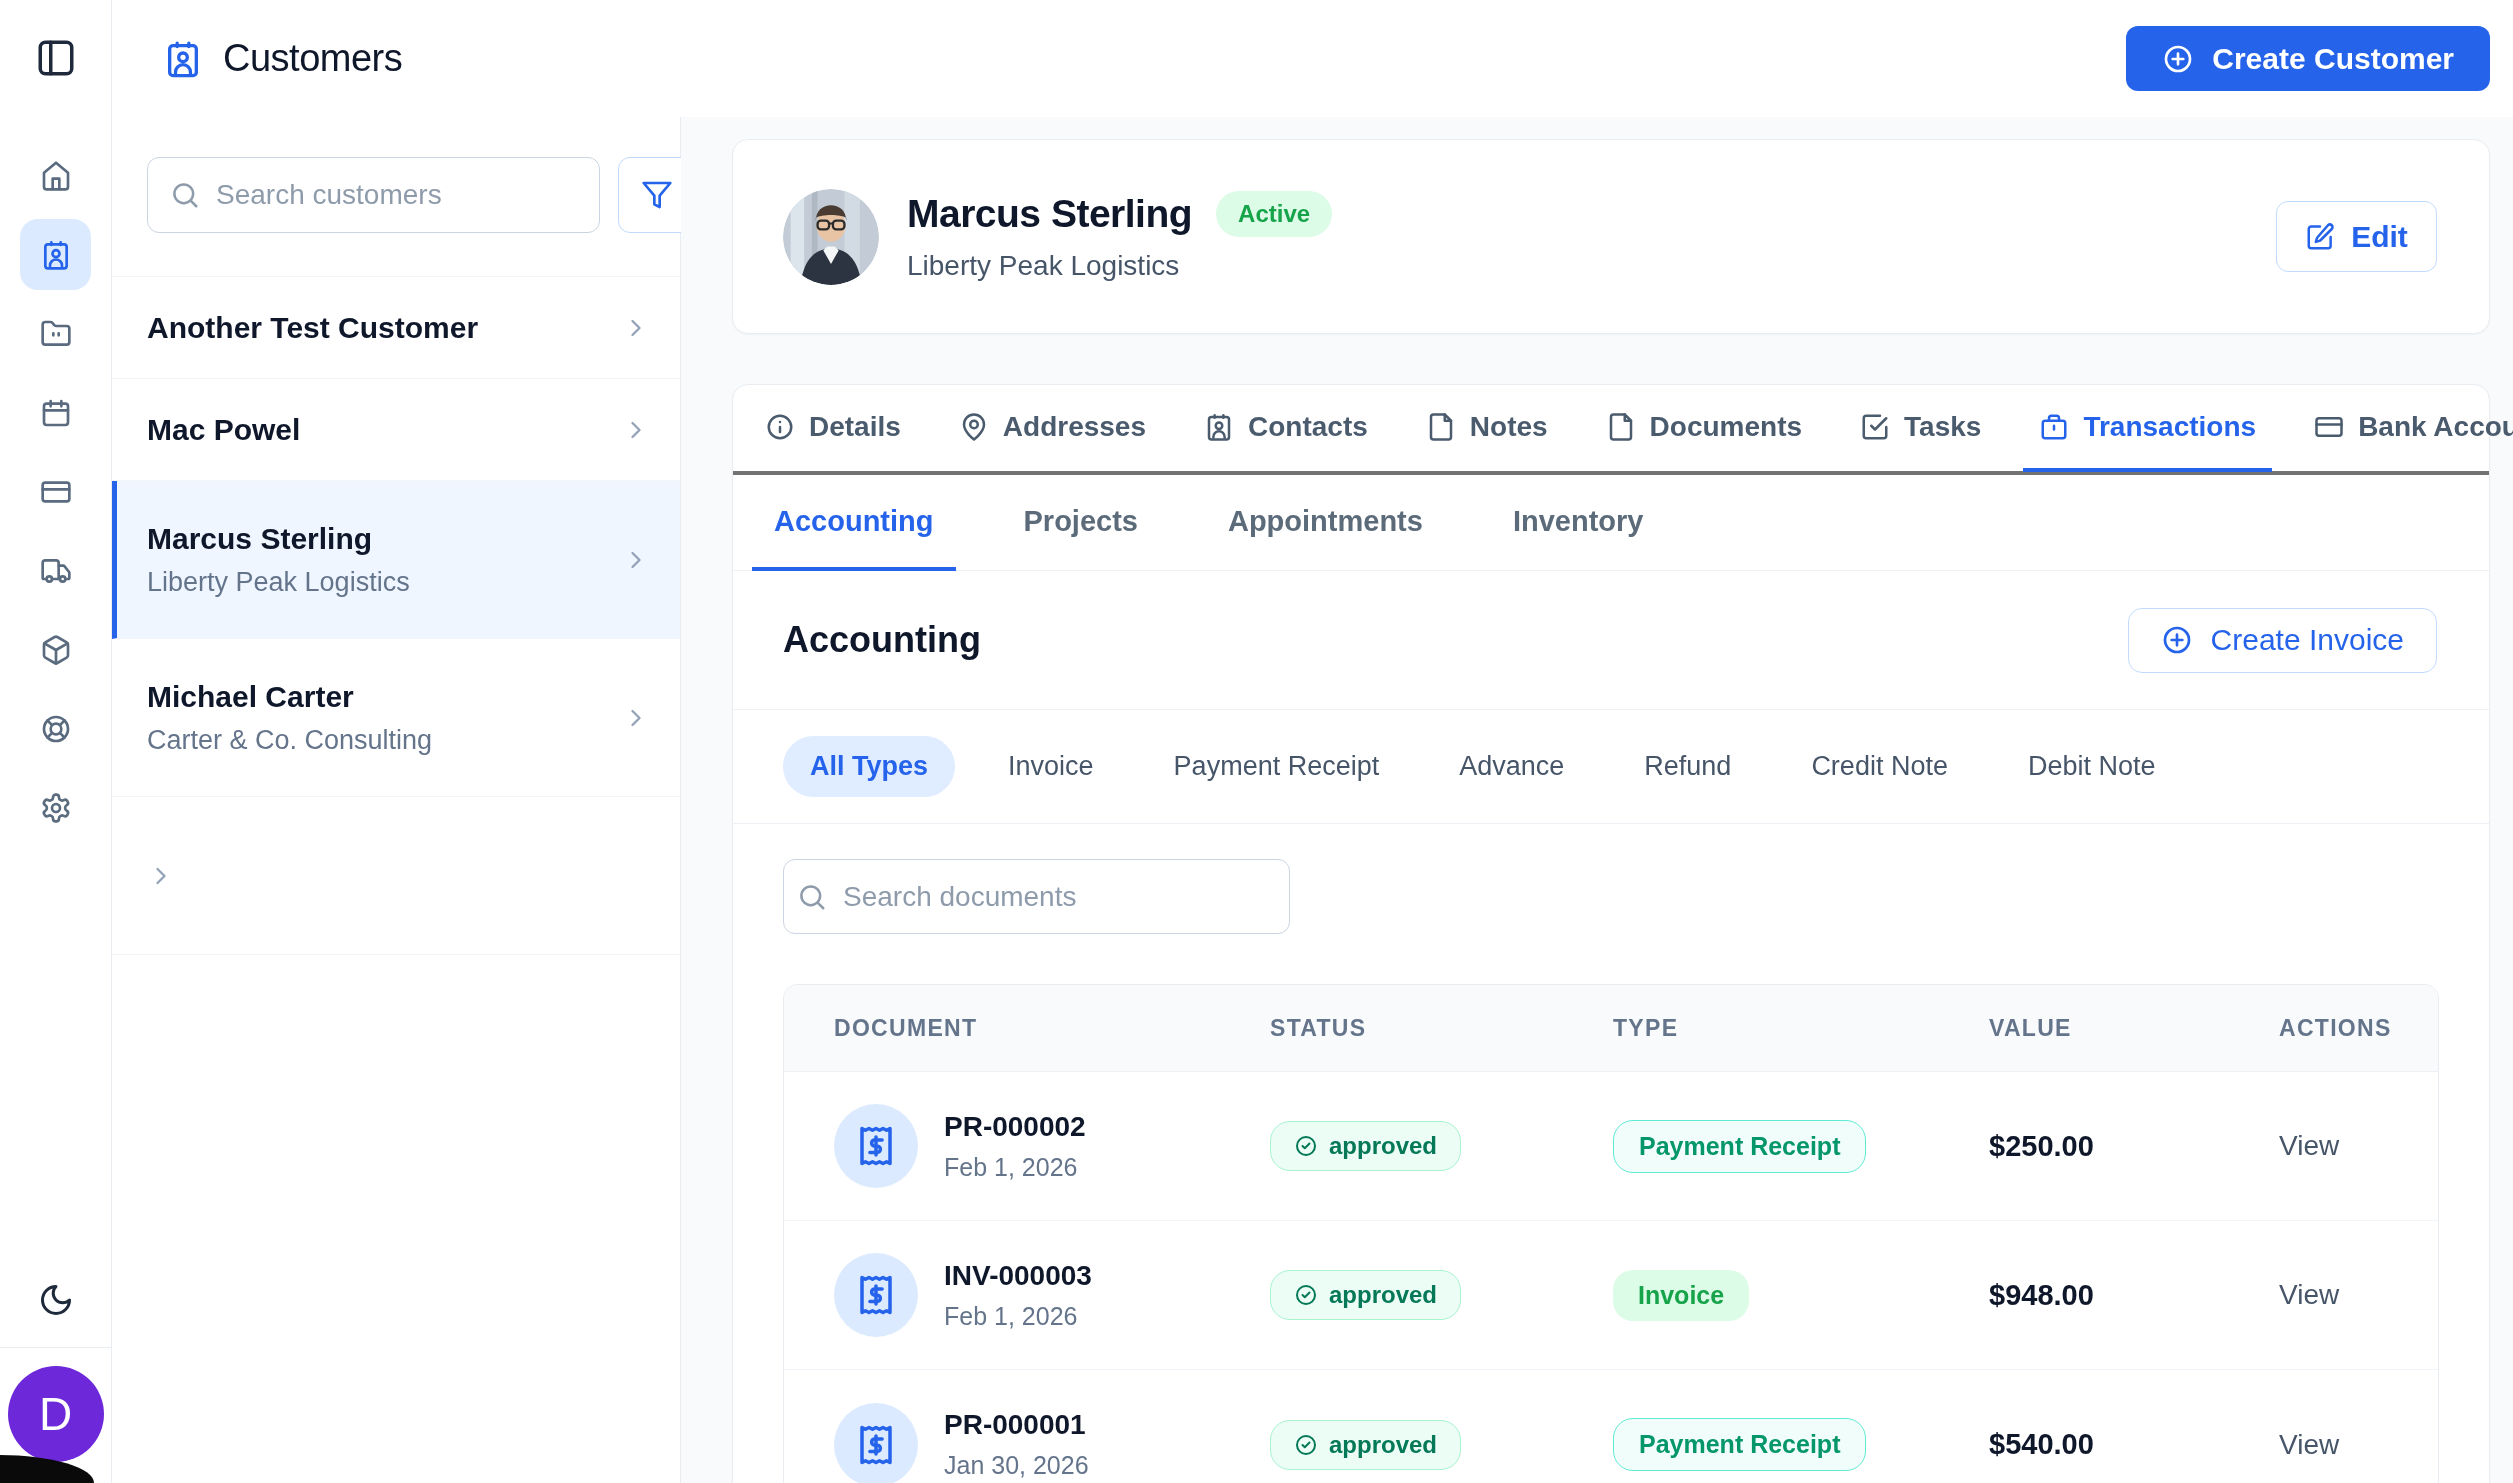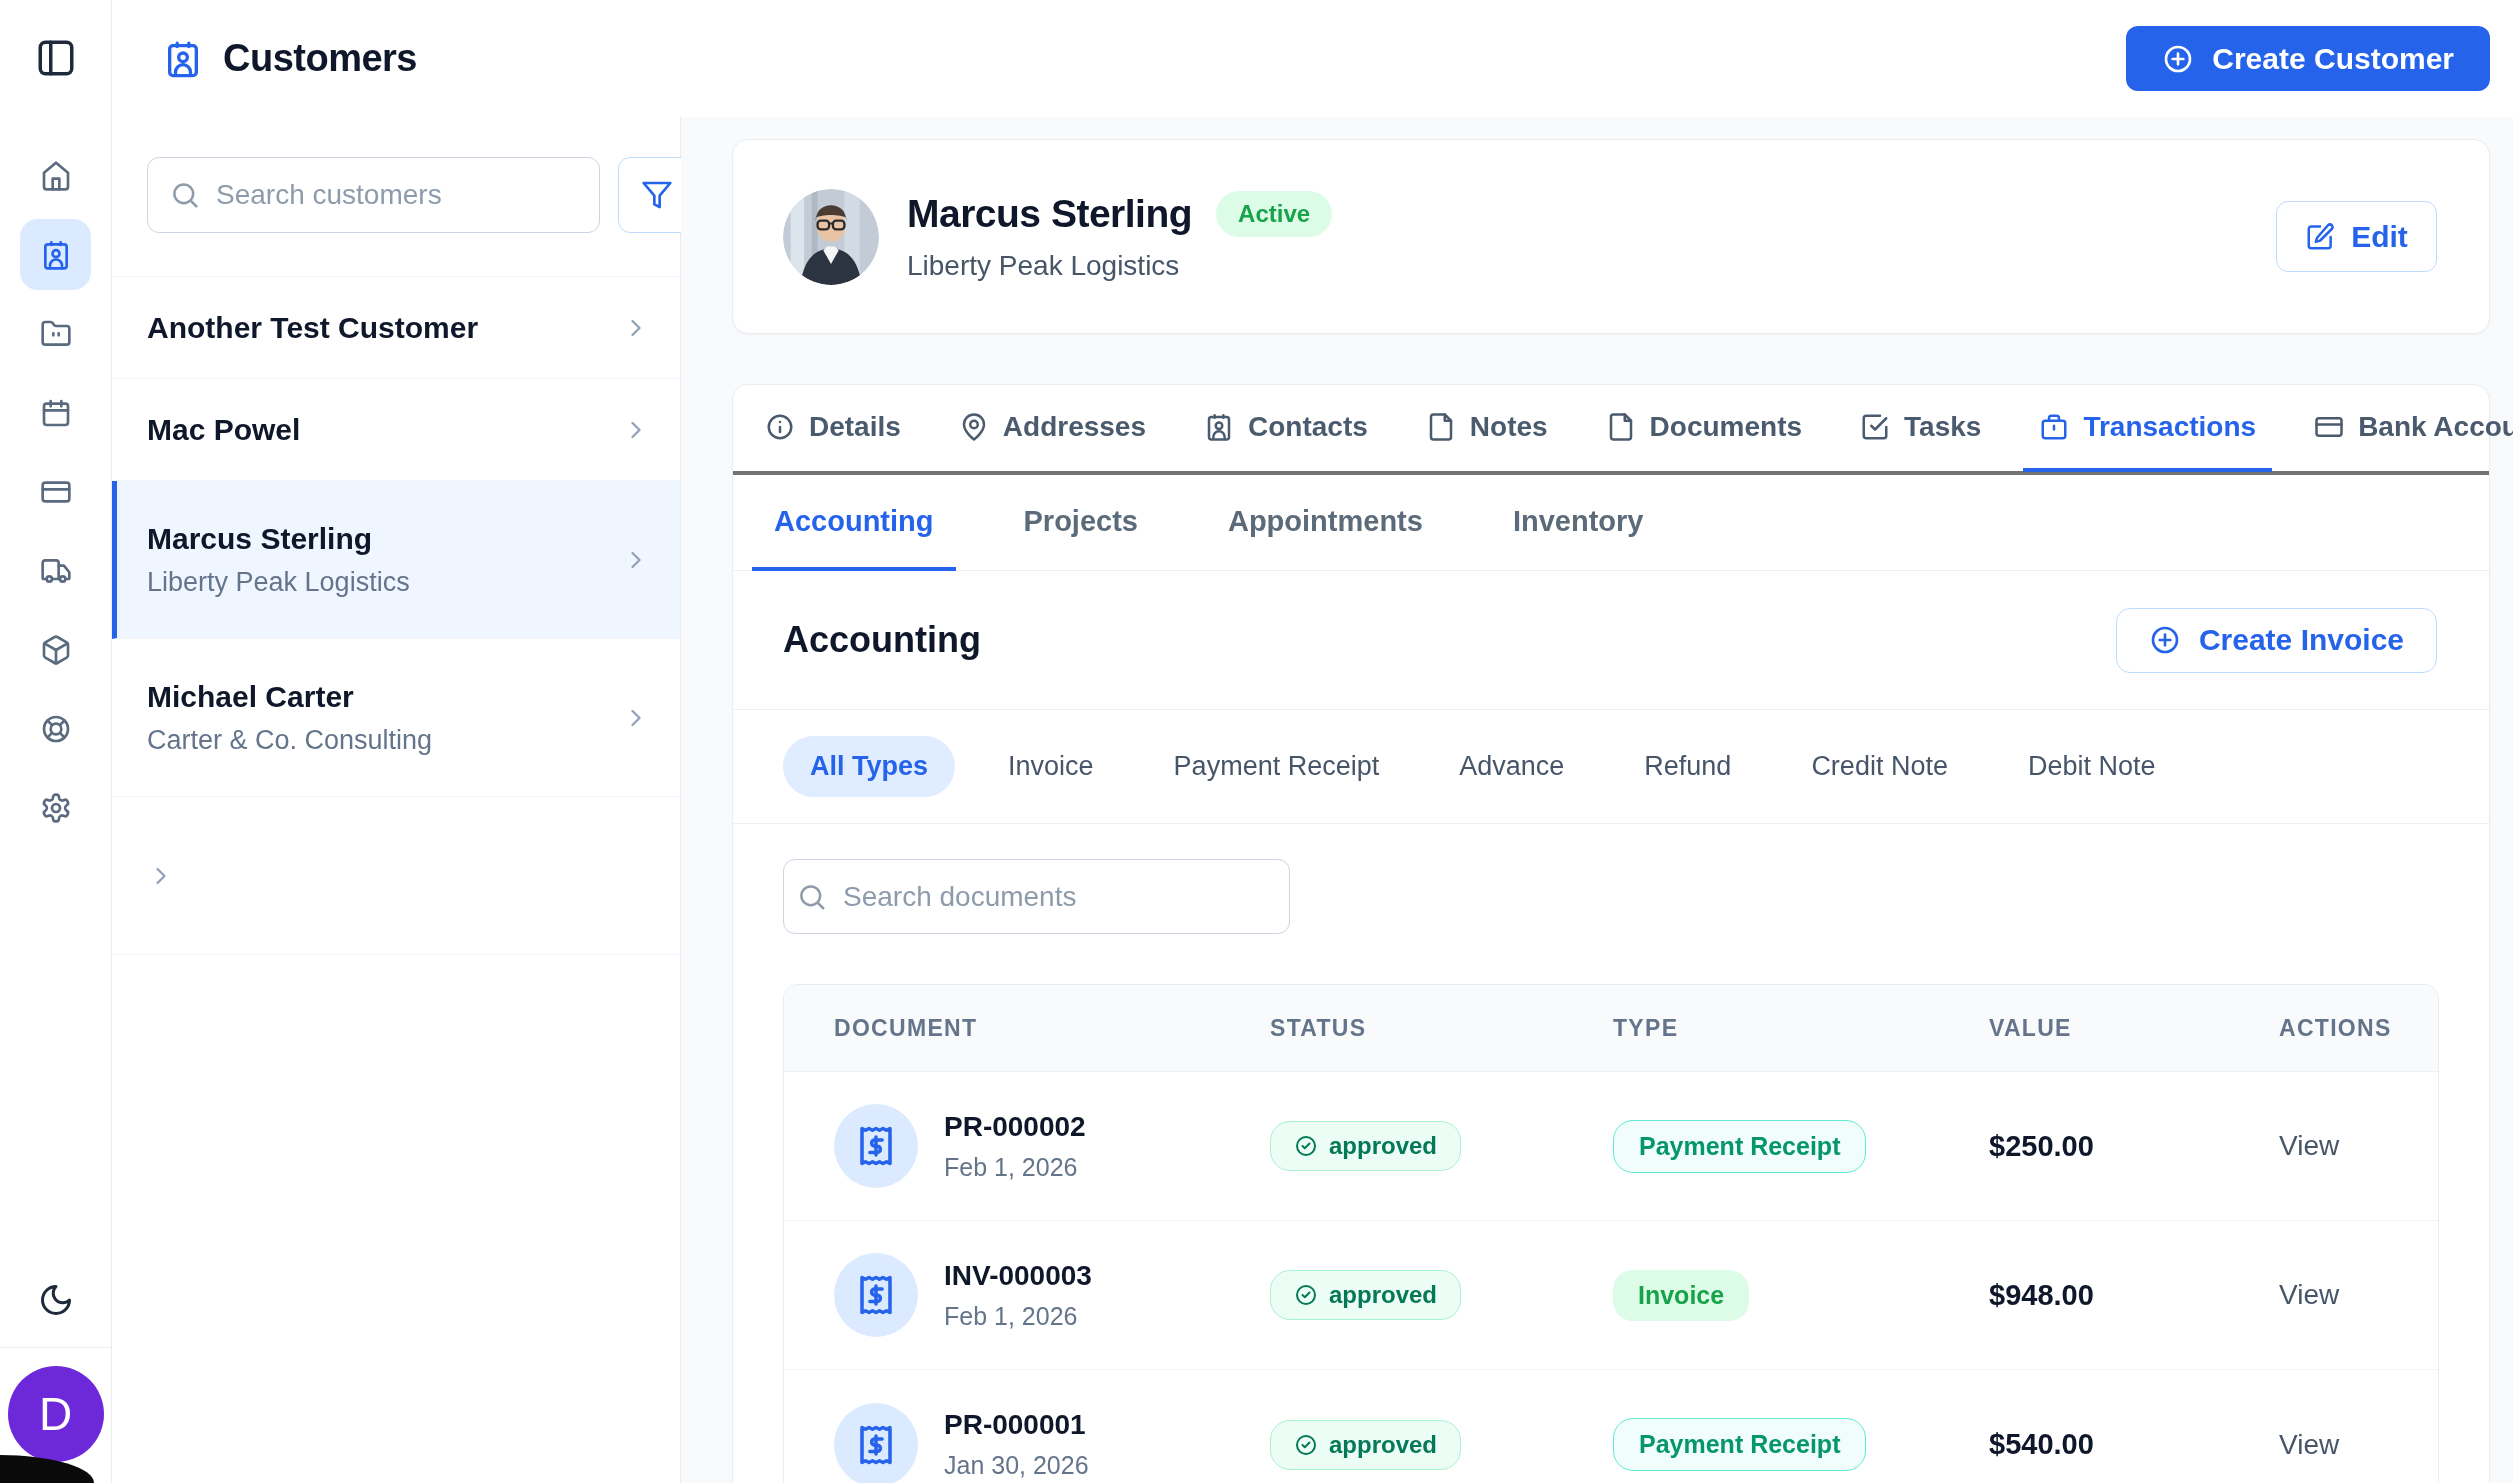--- a/index.html
+++ b/index.html
@@ -16,21 +16,21 @@
   .rail-bottom { margin-top:auto; width:100%; display:flex; flex-direction:column; align-items:center; }
   .moon-btn { width:59px; height:59px; display:flex; align-items:center; justify-content:center; color:#1e293b; cursor:pointer; }
   .rail-divider { width:100%; height:1px; background:#e9edf2; margin-top:18px; }
   .user-avatar { margin:18px 0 21px; width:96px; height:96px; border-radius:50%; background:#6d28d9; color:#fff; font-size:46px; display:flex; align-items:center; justify-content:center; cursor:pointer; }
 
   
   .right { flex:1; display:flex; flex-direction:column; min-width:0; }
   .topbar { height:117px; flex-shrink:0; display:flex; align-items:center; padding:0 24px 0 51px; background:#fff; }
   .title-wrap { display:flex; align-items:center; gap:20px; }
   .title-icon { color:#2563eb; }
-  .page-title { font-size:38px; font-weight:700; letter-spacing:-0.5px; }
+  .page-title { font-size:38px; font-weight:400; letter-spacing:-0.5px; }
   .btn-primary { margin-left:auto; display:flex; align-items:center; gap:18px; background:#2563eb; color:#fff; border:none; border-radius:12px; height:65px; padding:0 36px; font-family:inherit; font-size:30px; font-weight:600; cursor:pointer; }
 
   .body { flex:1; display:flex; min-height:0; }
 
   
   .panel { width:569px; flex-shrink:0; background:#fff; border-right:1px solid #e9edf2; display:flex; flex-direction:column; }
   .panel-search { display:flex; align-items:center; gap:18px; padding:40px 32px 43px 35px; }
   .search-box { flex:1; height:76px; border:1.5px solid #cbd5e1; border-radius:12px; display:flex; align-items:center; gap:16px; padding:0 22px; background:#fff; }
   .search-box input { flex:1; border:none; outline:none; font-family:inherit; font-size:28px; color:#0f172a; background:transparent; }
   .search-box input::placeholder { color:#8e9bab; }
@@ -62,21 +62,21 @@
   .tabs-row { display:flex; align-items:stretch; gap:26px; height:90px; padding:0 16px; border-bottom:4px solid #737373; flex-shrink:0; }
   .tab { display:flex; align-items:center; gap:14px; padding:0 16px; font-size:28px; font-weight:600; color:#4b5b6e; border-bottom:4px solid transparent; margin-bottom:-1px; cursor:pointer; white-space:nowrap; }
   .tab.active { color:#2563eb; border-bottom-color:#2563eb; }
 
   .subtabs-row { display:flex; align-items:stretch; gap:46px; height:96px; padding:0 19px; border-bottom:1px solid #edf1f5; flex-shrink:0; }
   .subtab { display:flex; align-items:center; padding:0 22px; font-size:29px; font-weight:600; color:#5b6b7a; border-bottom:4px solid transparent; margin-bottom:-1px; cursor:pointer; }
   .subtab.active { color:#2563eb; border-bottom-color:#2563eb; }
 
   .section-head { height:139px; display:flex; align-items:center; padding:0 52px 0 50px; border-bottom:1px solid #edf1f5; flex-shrink:0; }
   .section-title { font-size:36px; font-weight:700; }
-  .btn-create-invoice { margin-left:auto; display:flex; align-items:center; gap:18px; height:65px; padding:0 32px; border:1.5px solid #bfdbfe; border-radius:14px; background:#fff; color:#2563eb; font-family:inherit; font-size:30px; font-weight:700; cursor:pointer; }
+  .btn-create-invoice { margin-left:auto; display:flex; align-items:center; gap:18px; height:65px; padding:0 32px; border:1.5px solid #bfdbfe; border-radius:14px; background:#fff; color:#2563eb; font-family:inherit; font-size:30px; font-weight:400; cursor:pointer; }
 
   .filters-row { height:114px; display:flex; align-items:center; gap:26px; padding:0 50px; border-bottom:1px solid #edf1f5; flex-shrink:0; }
   .chip { font-size:27px; font-weight:500; color:#475569; padding:15px 27px; border-radius:989px; cursor:pointer; white-space:nowrap; }
   .chip.active { background:#e0ecff; color:#2563eb; font-weight:600; }
 
   .table-area { padding:35px 50px 0; }
   .doc-search { width:507px; height:75px;padding-left:13px; }
   .table { margin-top:50px; border:1px solid #e9edf2; border-radius:14px; overflow:hidden; background:#fff; }
   .tgrid { display:grid; grid-template-columns:436px 343px 376px 290px 1fr; align-items:center; padding:0 50px; }
   .thead { background:#f8fafc; height:87px; border-bottom:1px solid #edf1f5; }

